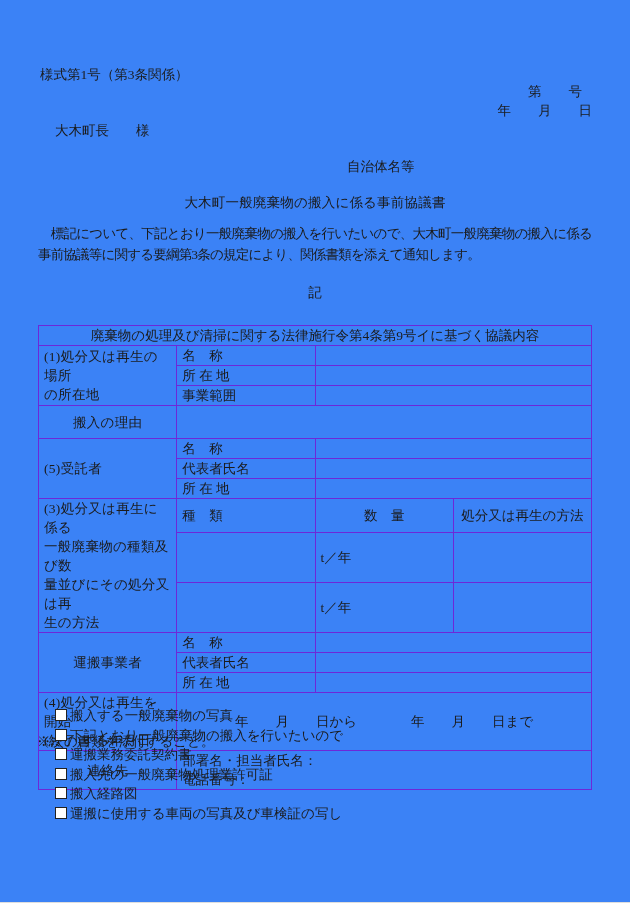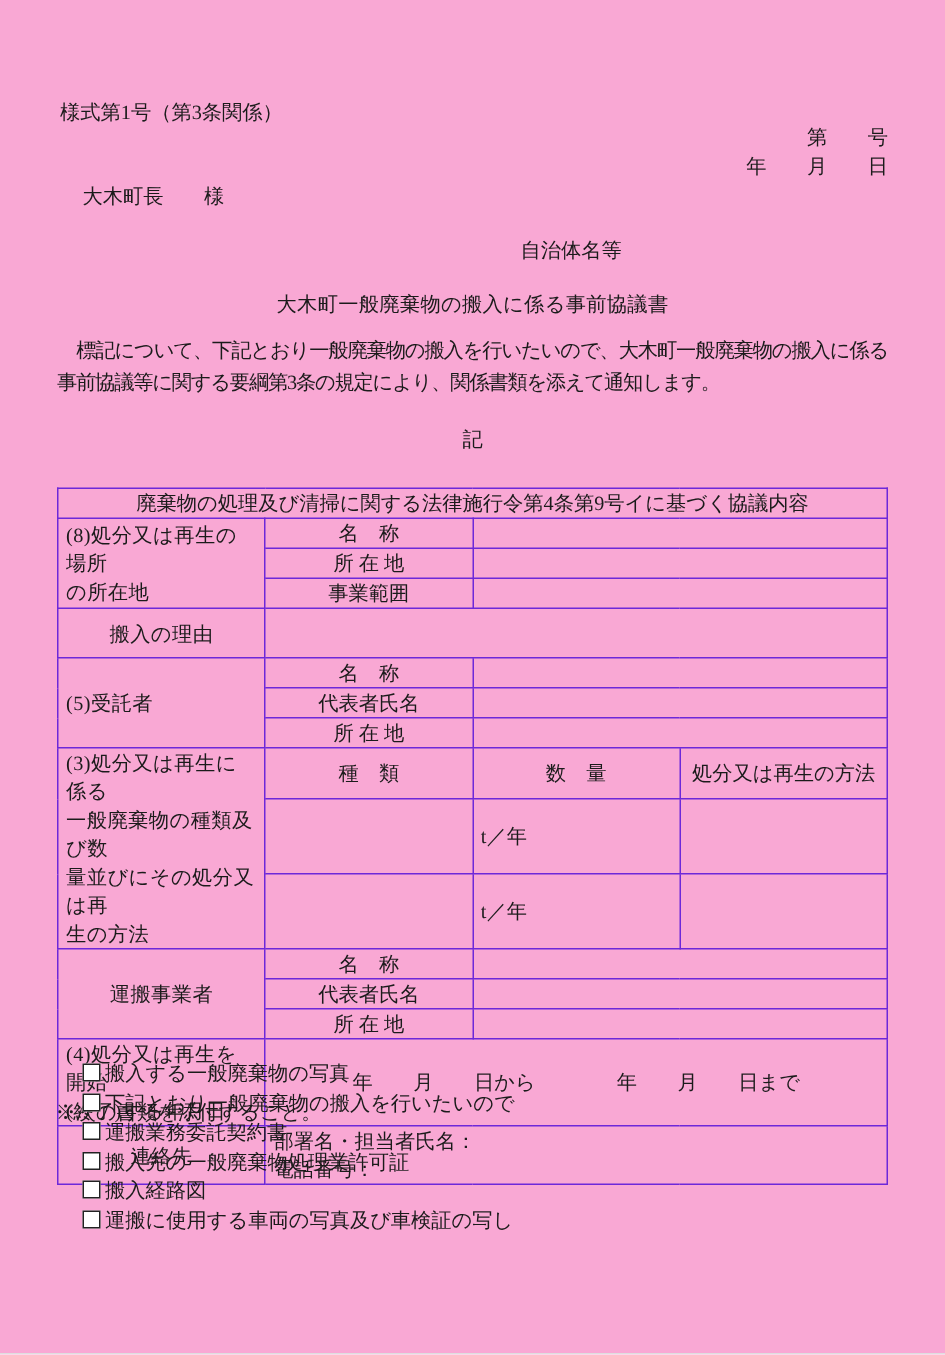--- a/index.html
+++ b/index.html
@@ -1,28 +1,28 @@
 <!DOCTYPE html>
 <html><head>
 <meta charset="utf-8">
 <style>
   * { margin:0; padding:0; box-sizing:border-box; }
   html,body { background:#ffffff; }
   .page {
     position:relative;
     width:630px; height:903px;
-    background:#f9a8d4;
+    background:#3b82f6;
     font-family:"Liberation Serif","DejaVu Serif",serif;
     color:#1b1b1b;
     font-size:13.5px;
     overflow:hidden;
   }
   .abs { position:absolute; }
   .form-number { left:40px; top:66px; }
-  .doc-number  { right:38px; top:83px; text-align:right; }
+  .doc-number  { right:48px; top:83px; text-align:right; }
   .date-line   { right:38px; top:102px; text-align:center; }
   .addressee   { left:55px; top:122px; }
   .sender      { left:347px; top:158px; }
   .doc-title   { left:0; top:194px; width:630px; text-align:center; letter-spacing:0.2px; }
   .body-par    { left:38px; top:223px; width:554px; line-height:21px;
                  text-align:justify; letter-spacing:-0.8px; }
   .list-marker { left:0; top:284px; width:630px; text-align:center; }
 
   table.form {
     position:absolute; left:38px; top:325px;
@@ -31,21 +31,21 @@
     font-size:13.5px; color:#1b1b1b;
   }
   table.form td {
     border:1px solid #6d28d9;
     padding:0 5px;
     vertical-align:middle;
     line-height:19px;
     overflow:hidden;
   }
   td.c-label   { width:150px; letter-spacing:0.3px; }
-  td.c-sub     { width:80px;  text-align:center; padding:0 2px; }
+  td.c-sub     { width:80px;  padding:0 2px; }
   td.c-qty     { width:95px; }
   td.c-method  { width:229px;border-radius:15px; }
   td.center    { text-align:center; }
   td.pre       { white-space:pre-line; }
   td.qty-val   { padding-right:9px; }
   tr.h19 td { height:19px; }
   tr.h20 td { height:20px; }
   tr.h18 td { height:18px; }
   tr.h17 td { height:17px; }
   tr.h29 td { height:29px; }
@@ -85,21 +85,21 @@
   <div class="abs list-marker">記</div>
 
   <table class="form">
 
     <tbody>
         <tr class="h19">
       <td colspan="4" class="center">廃棄物の処理及び清掃に関する法律施行令第4条第9号イに基づく協議内容</td>
     </tr>
 
     <tr class="h20">
-      <td rowspan="3" class="c-label pre">(8)処分又は再生の場所
+      <td rowspan="3" class="c-label pre">(1)処分又は再生の場所
 の所在地</td>
       <td class="c-sub">名　称</td>
       <td colspan="2"></td>
     </tr>
     <tr class="h20">
       <td class="c-sub">所 在 地</td>
       <td colspan="2"></td>
     </tr>
     <tr class="h20">
       <td class="c-sub">事業範囲</td>

